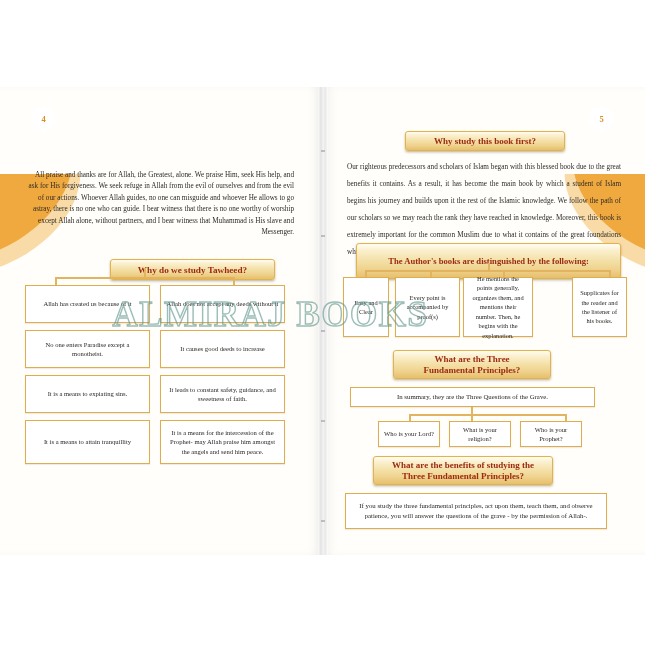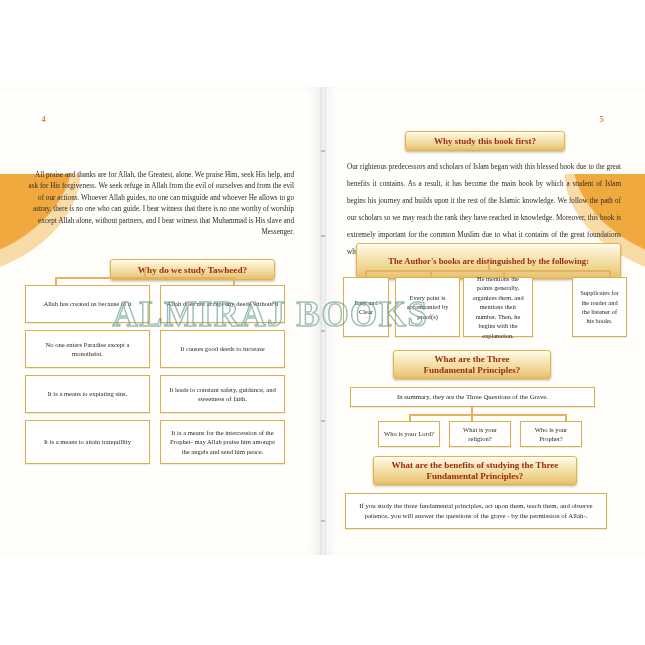--- a/index.html
+++ b/index.html
@@ -210,21 +210,21 @@
     <div class="connector conn-v" style="left:148px;top:320px;height:7px;"></div>
     <div class="connector conn-h" style="left:86px;top:327px;width:158px;"></div>
     <div class="connector conn-v" style="left:86px;top:327px;height:7px;"></div>
     <div class="connector conn-v" style="left:148px;top:327px;height:7px;"></div>
     <div class="connector conn-v" style="left:242px;top:327px;height:7px;"></div>
 
     <div class="whitebox" style="left:55px;top:334px;width:62px;height:26px;font-size:6.6px;">Who is your Lord?</div>
     <div class="whitebox" style="left:126px;top:334px;width:62px;height:26px;font-size:6.6px;">What is your religion?</div>
     <div class="whitebox" style="left:197px;top:334px;width:62px;height:26px;font-size:6.6px;">Who is your Prophet?</div>
 
-    <div class="goldbox" style="position:absolute;left:50px;top:369px;width:204px;height:29px;font-size:9px;line-height:11px;padding:0 6px;">What are the benefits of studying the Three Fundamental Principles?</div>
+    <div class="goldbox" style="position:absolute;left:50px;top:369px;width:180px;height:29px;font-size:9px;line-height:11px;padding:0 6px;">What are the benefits of studying the Three Fundamental Principles?</div>
 
     <div class="whitebox" style="left:22px;top:406px;width:262px;height:36px;font-size:6.8px;line-height:10px;">If you study the three fundamental principles, act upon them, teach them, and observe patience, you will answer the questions of the grave - by the permission of Allah-.</div>
   </div>
 
   <div class="pagenum pagenum-right">5</div>
 
   <div class="spine"></div>
   <div class="spine-tick" style="top:150px;"></div>
   <div class="spine-tick" style="top:235px;"></div>
   <div class="spine-tick" style="top:330px;"></div>

